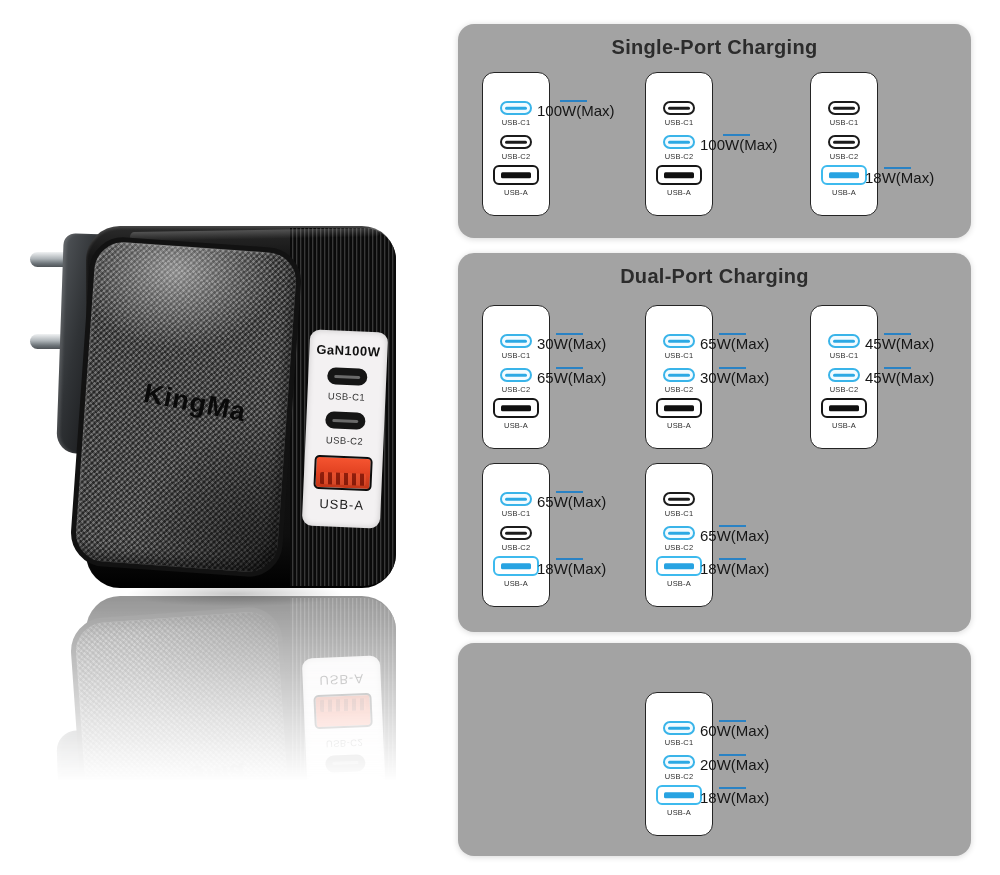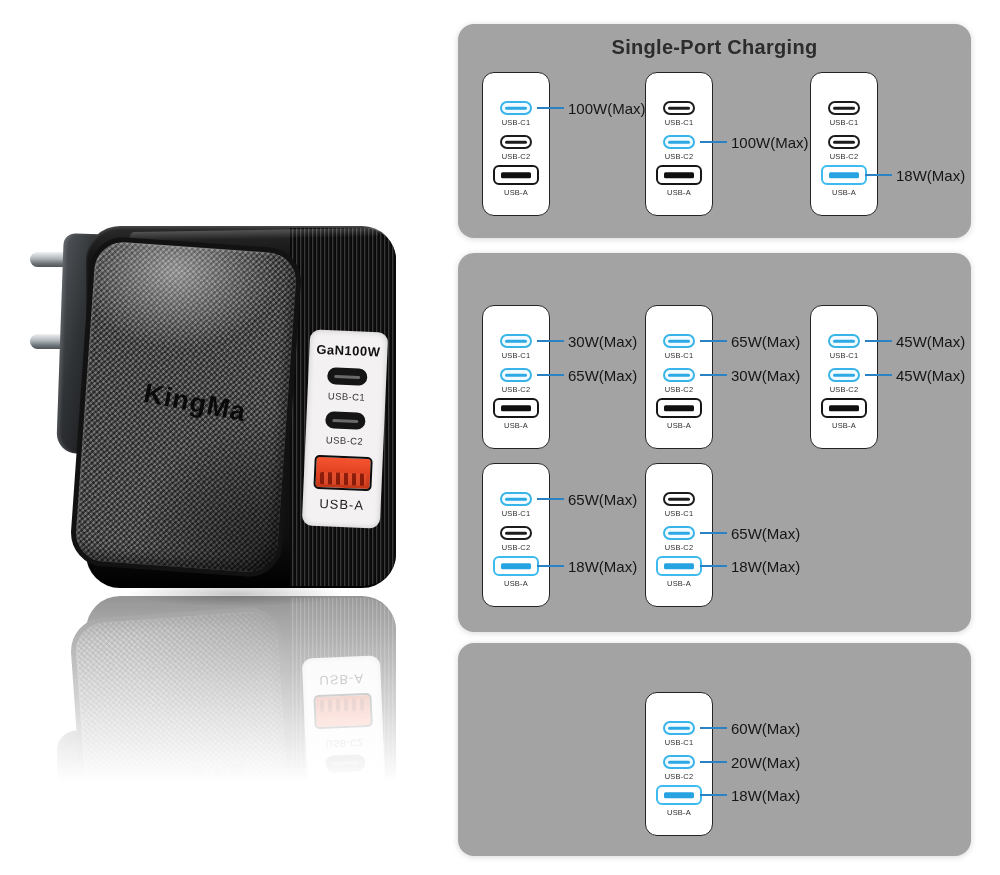--- a/index.html
+++ b/index.html
@@ -43,21 +43,21 @@
   .usba.active { border-color:#3dbaee; }
   .usba.active::after { background:#27a3e2; }
   .plabel {
     position:absolute; left:0; width:100%; text-align:center;
     font-size:7.5px; color:#2e2e2e; letter-spacing:.2px;
   }
   .p1 { top:28px; } .l1 { top:45px; }
   .p2 { top:62px; } .l2 { top:79px; }
   .p3 { top:92px; } .l3 { top:115px; }
 
-  .callout { position:absolute; left:54px; height:16px; display:flex; align-items:center; white-space:nowrap; }
+  .callout { position:absolute; left:54px; height:16px; display:flex; align-items:center; white-space:nowrap;flex-direction:column; }
   .co1 { top:27px; } .co2 { top:61px; } .co3 { top:94px; }
   .cline { display:inline-block; width:27px; height:2px; background:#2a82c4; margin-right:4px; flex:none; }
   .cwatt { font-size:15px; color:#161616; }
 
   
   .charger-wrap { position:absolute; left:20px; top:226px; width:420px; height:366px; }
   .charger-wrap.reflection {
     top:592px; transform:scaleY(-1); opacity:.45; filter:blur(.6px);
     -webkit-mask-image:linear-gradient(to top, rgba(0,0,0,.9) 2%, rgba(0,0,0,0) 52%);
             mask-image:linear-gradient(to top, rgba(0,0,0,.9) 2%, rgba(0,0,0,0) 52%);
@@ -225,20 +225,21 @@
       <div class="port usba active p3"></div>
       <div class="plabel l3">USB-A</div>
       <div class="callout co3">
         <span class="cline"></span>
         <span class="cwatt">18W(Max)</span>
       </div>
     </div>
   </div>
 
   <div class="panel" id="panel-dual">
+    <div class="panel-title">Dual-Port Charging</div>
 
     <div class="card" style="left:24px; top:52px;">
       <div class="port usbc active p1"></div>
       <div class="plabel l1">USB-C1</div>
       <div class="port usbc active p2"></div>
       <div class="plabel l2">USB-C2</div>
       <div class="port usba p3"></div>
       <div class="plabel l3">USB-A</div>
       <div class="callout co1">
         <span class="cline"></span>

